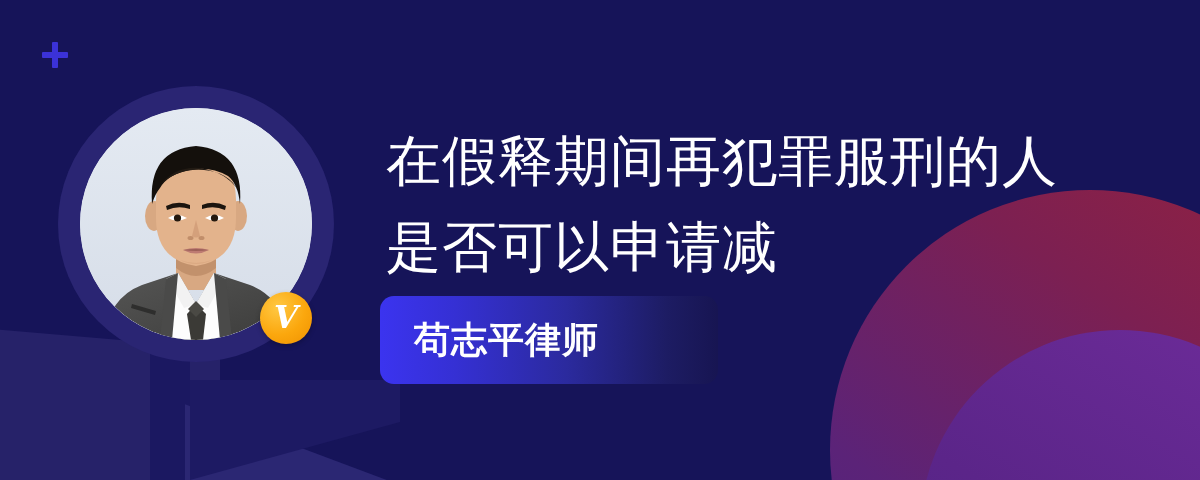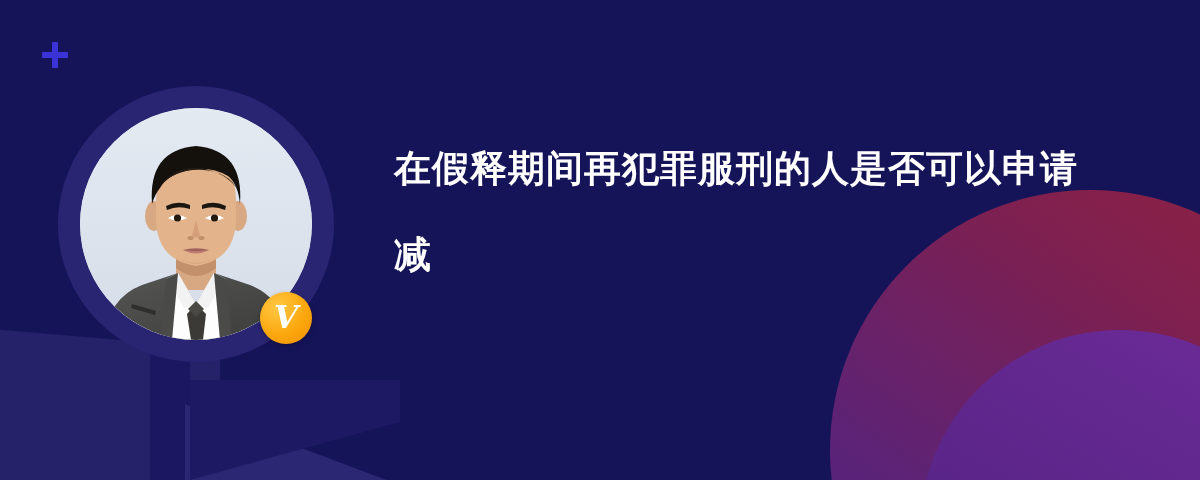--- a/index.html
+++ b/index.html
@@ -159,24 +159,24 @@
   }
 
   
   .content {
     position: absolute;
     left: 386px;
     top: 118px;
     width: 790px;
   }
   .headline {
-    margin: 8px;
+    margin: 0;
     color: #ffffff;
-    font-size: 37px;
-    font-weight: bold;
+    font-size: 55px;
+    font-weight: normal;
     line-height: 86px;
     letter-spacing: 1px;
     max-width: 690px;
     word-break: break-all;
   }
 
   .name-badge {
     position: absolute;
     left: 380px;
     top: 296px;
@@ -280,14 +280,17 @@
     </div>
     <div class="verified-badge">
       <span class="v-glyph">V</span>
     </div>
   </div>
 
   <div class="content">
     <h1 class="headline">在假释期间再犯罪服刑的人是否可以申请减</h1>
   </div>
 
+  <div class="name-badge">
+    <span class="name-text">苟志平律师</span>
+  </div>
 
 </div>
 
 </body></html>

